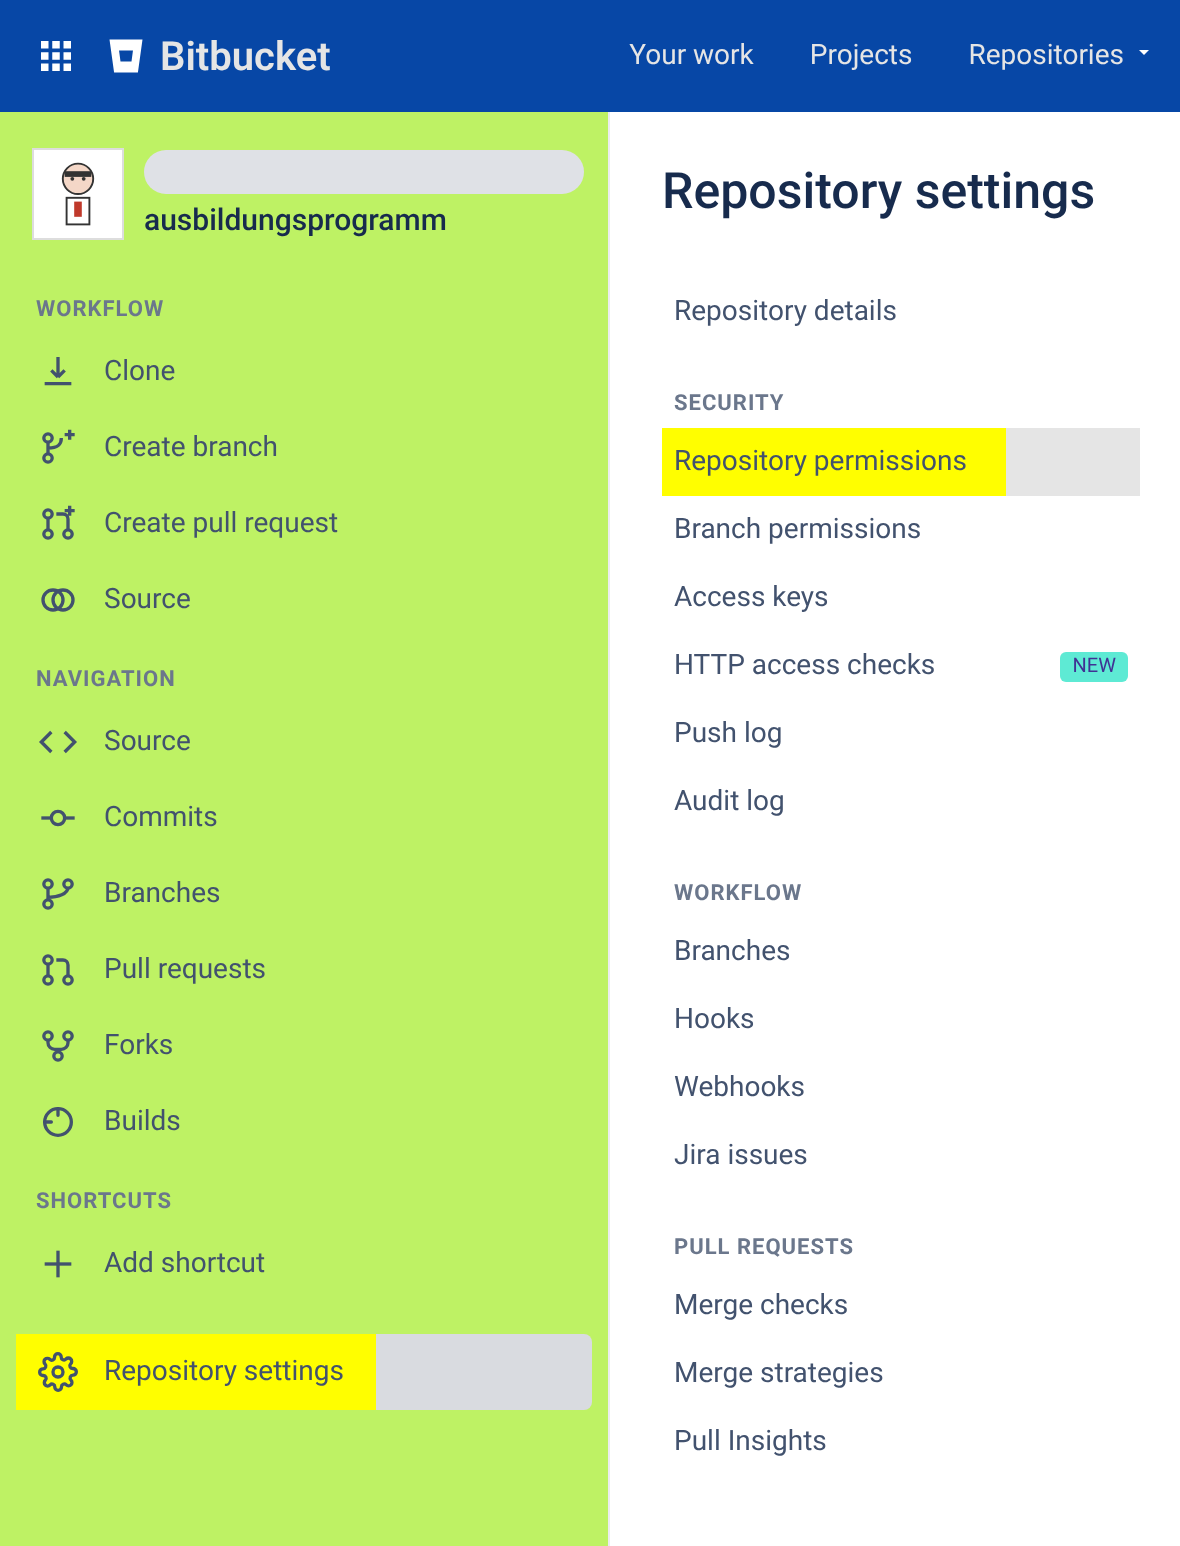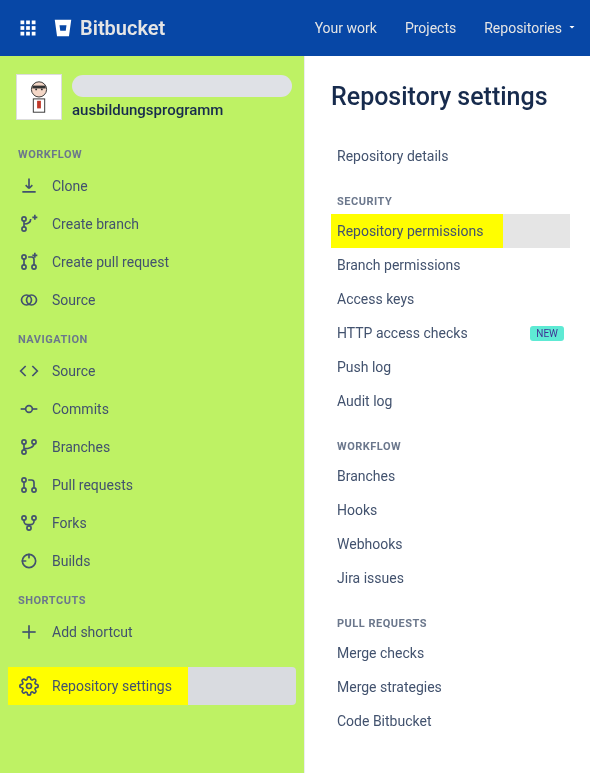--- a/index.html
+++ b/index.html
@@ -423,16 +423,16 @@
     </div>
 
     <div class="settings-section">PULL REQUESTS</div>
     <div class="settings-link">
       <span class="text">Merge checks</span>
     </div>
     <div class="settings-link">
       <span class="text">Merge strategies</span>
     </div>
     <div class="settings-link">
-      <span class="text">Code Bitbucket</span>
+      <span class="text">Pull Insights</span>
     </div>
   </div>
 </div>
 
 </body></html>

